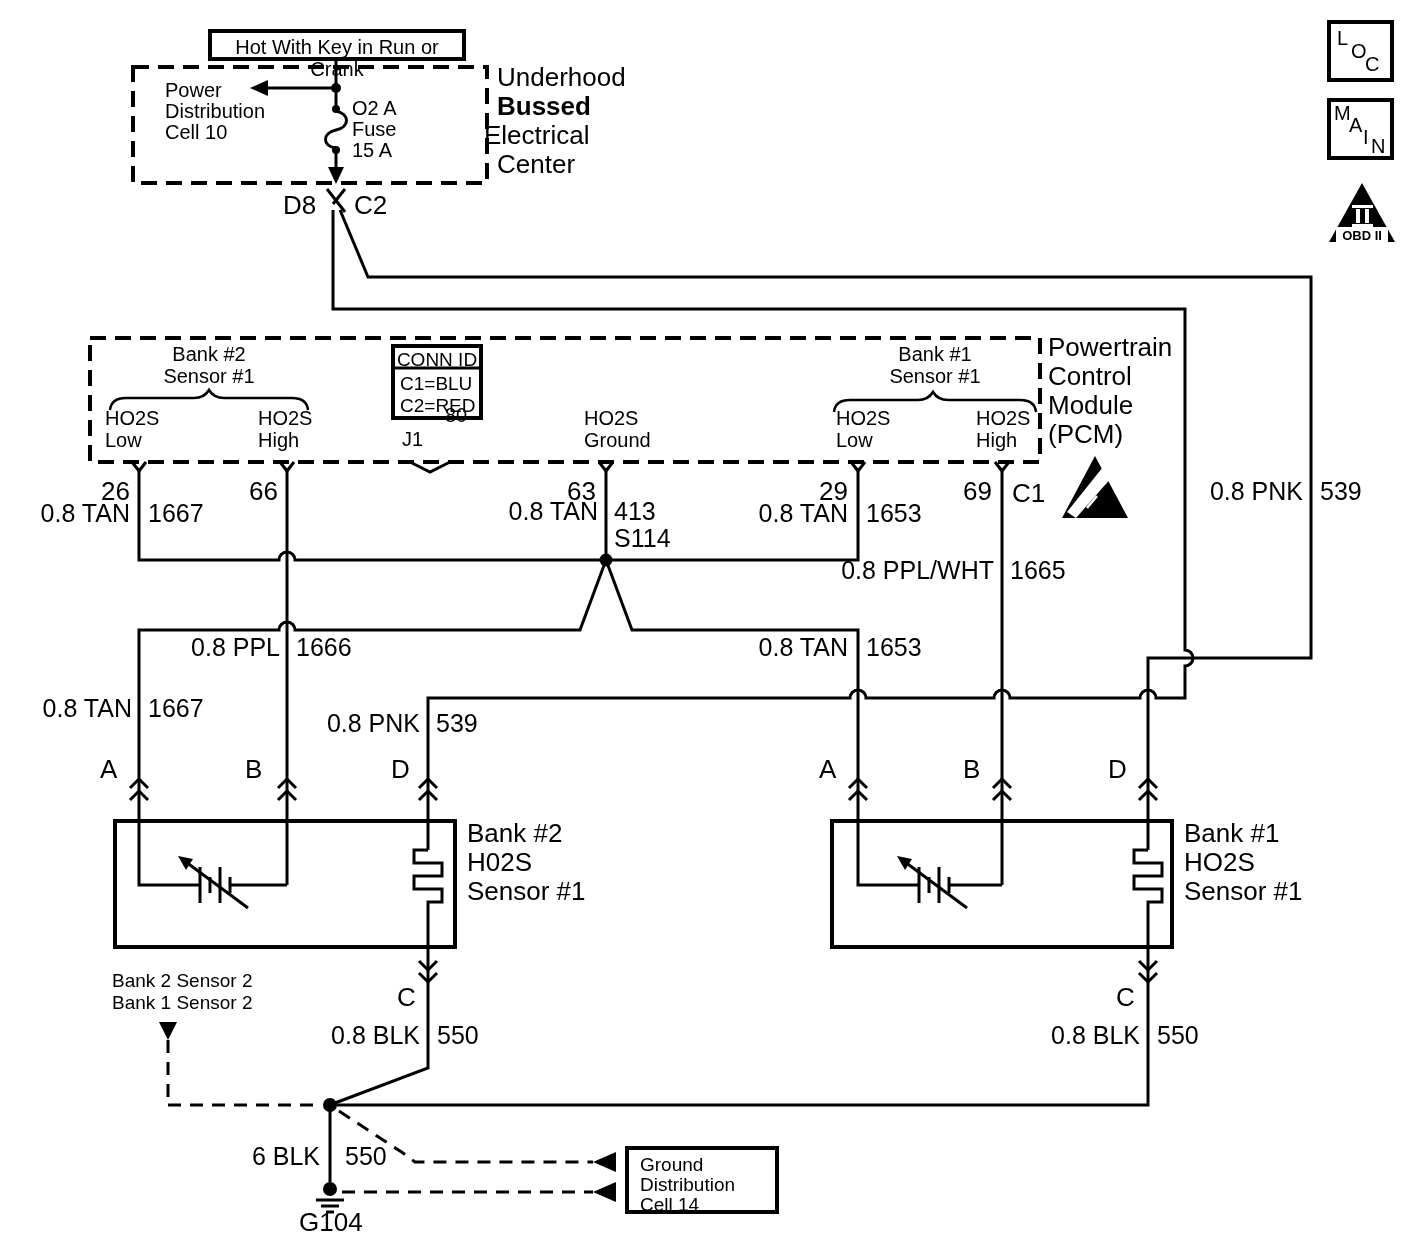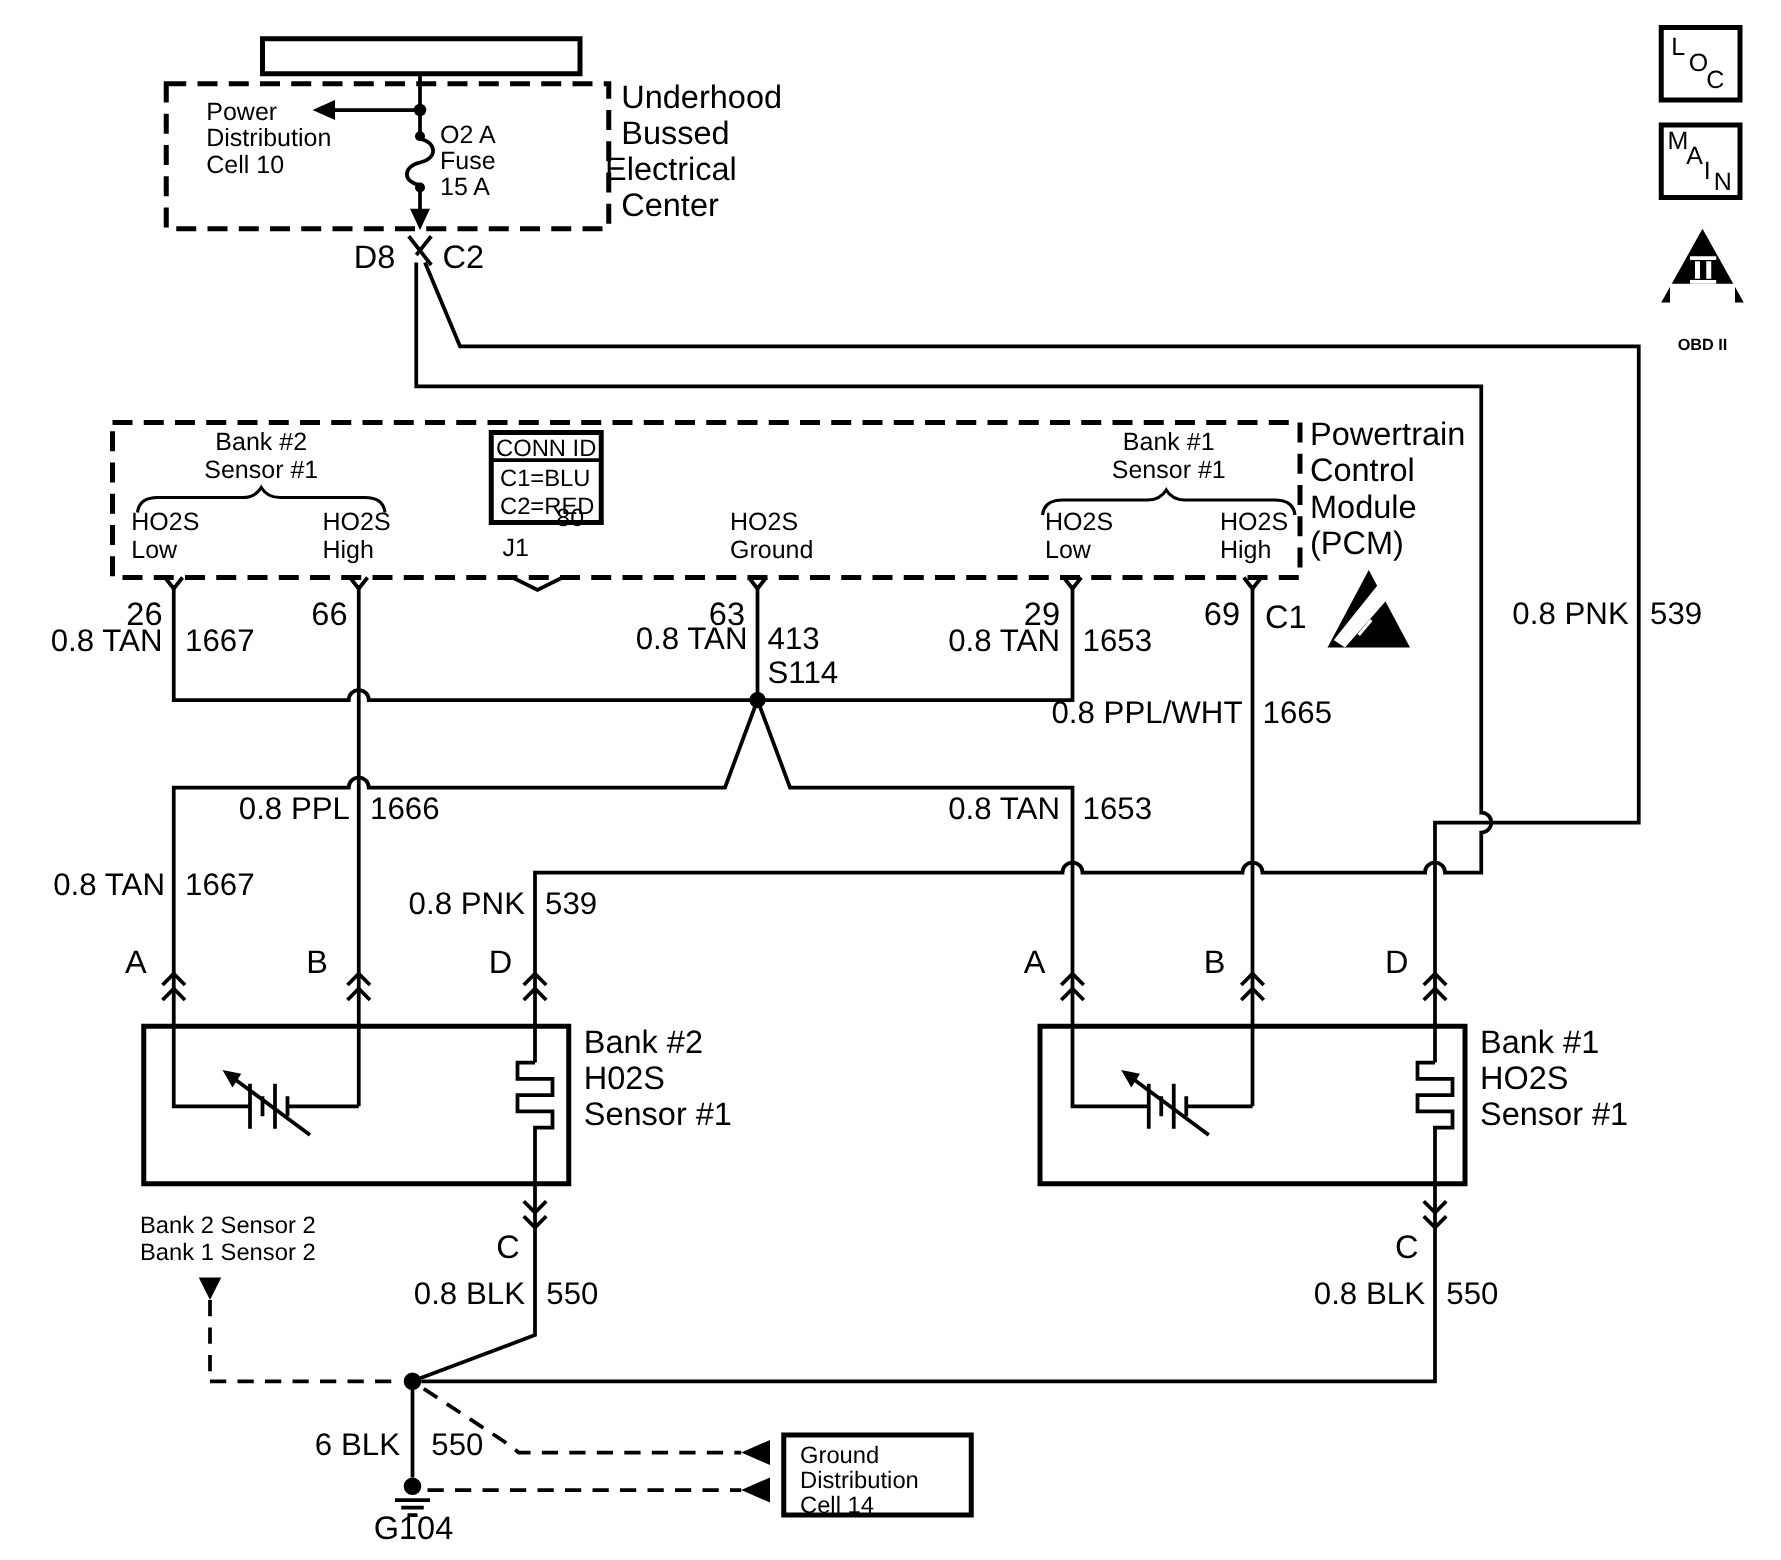--- a/index.html
+++ b/index.html
@@ -129,45 +129,46 @@
   <g>
     <polygon points="1362,183 1329,242 1395,242" fill="#000"></polygon>
     <rect x="1352" y="205" width="21" height="3" fill="#fff"></rect>
     <rect x="1356" y="209" width="4" height="14" fill="#fff"></rect>
     <rect x="1365" y="209" width="4" height="14" fill="#fff"></rect>
     <rect x="1352" y="224" width="21" height="3" fill="#fff"></rect>
     <rect x="1336" y="227" width="52" height="16" fill="#fff"></rect>
   </g>
 </svg>
 
+<div class="t s20 ctr" style="left:216px;top:36px;width:242px;">Hot With Key in Run or Crank</div>
 
 <div class="t s20" style="left:165px;top:79px;">Power</div>
 <div class="t s20" style="left:165px;top:100px;">Distribution</div>
 <div class="t s20" style="left:165px;top:121px;">Cell 10</div>
 
 <div class="t s20" style="left:352px;top:97px;">O2 A</div>
 <div class="t s20" style="left:352px;top:118px;">Fuse</div>
 <div class="t s20" style="left:352px;top:139px;">15 A</div>
 
 <div class="t s26" style="left:497px;top:63px;">Underhood</div>
-<div class="t s26" style="left:497px;top:92px;">Bussed</div>
+<div class="t s26" style="left:497px;top:92px;font-weight:bold;">Bussed</div>
 <div class="t s26" style="left:484px;top:121px;">Electrical</div>
 <div class="t s26" style="left:497px;top:150px;">Center</div>
 
 <div class="t s26" style="left:283px;top:191px;">D8</div>
 <div class="t s26" style="left:354px;top:191px;">C2</div>
 
 <div class="t s20" style="left:1337px;top:27px;">L</div>
 <div class="t s20" style="left:1351px;top:40px;">O</div>
 <div class="t s20" style="left:1365px;top:53px;">C</div>
 <div class="t s20" style="left:1334px;top:102px;">M</div>
 <div class="t s20" style="left:1349px;top:114px;">A</div>
 <div class="t s20" style="left:1363px;top:126px;">I</div>
 <div class="t s20" style="left:1371px;top:135px;">N</div>
-<div class="t s13 ctr" style="left:1336px;top:229px;width:52px;margin-top:40px;">OBD II</div>
+<div class="t s13 ctr" style="left:1336px;top:229px;width:52px;">OBD II</div>
 
 <div class="t s20 ctr" style="left:149px;top:343px;width:120px;">Bank #2</div>
 <div class="t s20 ctr" style="left:149px;top:365px;width:120px;">Sensor #1</div>
 <div class="t s20" style="left:105px;top:407px;">HO2S</div>
 <div class="t s20" style="left:105px;top:429px;">Low</div>
 <div class="t s20" style="left:258px;top:407px;">HO2S</div>
 <div class="t s20" style="left:258px;top:429px;">High</div>
 <div class="t s19 ctr" style="left:395px;top:349px;width:84px;">CONN ID</div>
 <div class="t s19" style="left:400px;top:373px;">C1=BLU</div>
 <div class="t s19" style="left:400px;top:395px;">C2=RED</div>

